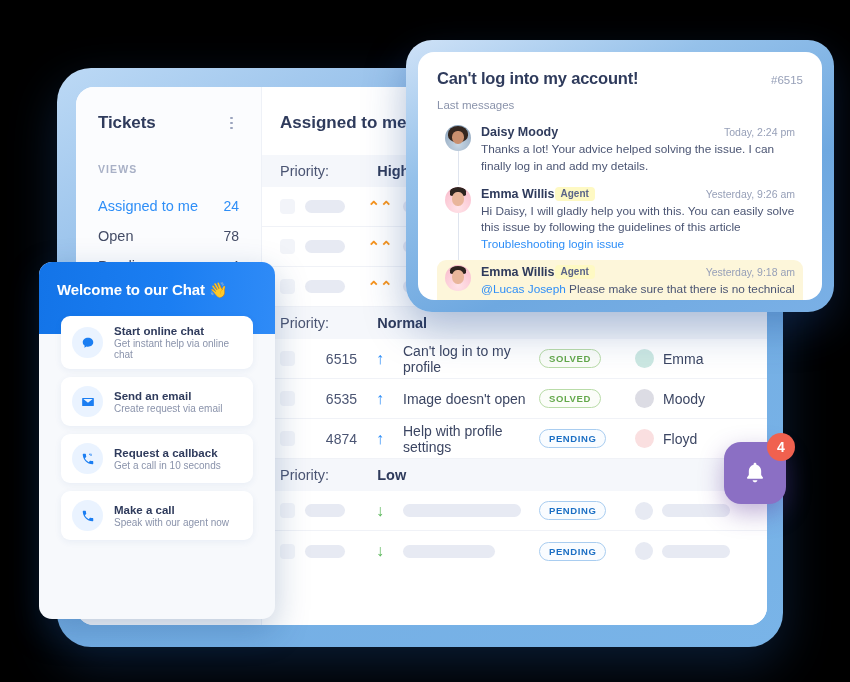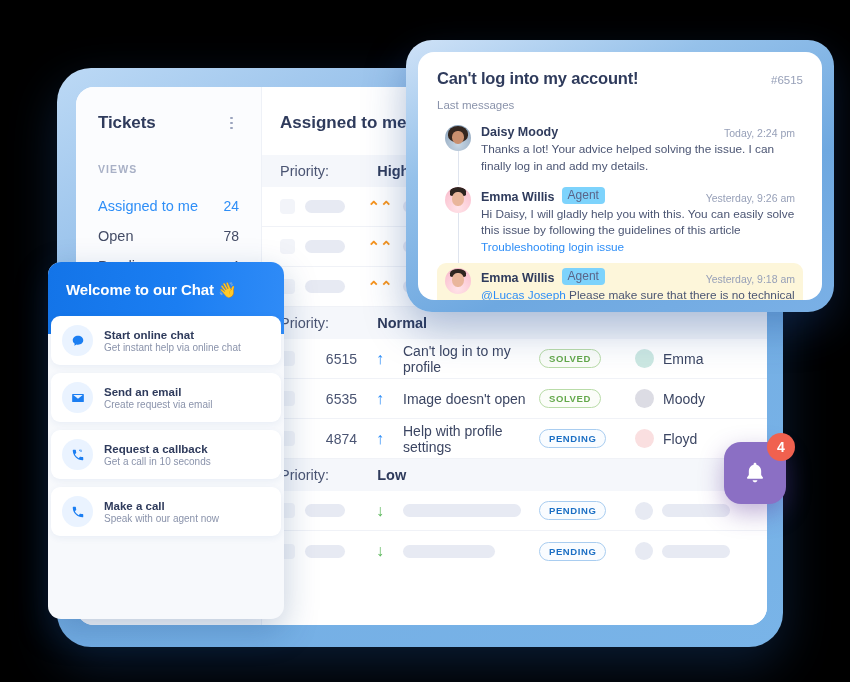--- a/index.html
+++ b/index.html
@@ -158,21 +158,21 @@
   }
   .badge.solved { color: #63a84a; border: 1px solid #b9dca8; background: #fbfdf9; }
   .badge.pending { color: #1b6fc4; border: 1px solid #a9cdf0; background: #f9fcff; }
 
   .agent-dot { width: 19px; height: 19px; border-radius: 50%; flex: 0 0 19px; }
   .agent-name { font-size: 14px; color: #3c4663; }
 
   
   .chat-widget {
     position: absolute;
-    left: 48px;
+    left: 39px;
     top: 262px;
     width: 236px;
     height: 357px;
     border-radius: 13px;
     background: #f7f9fc;
     box-shadow: 0 12px 34px rgba(20, 60, 120, 0.26);
     overflow: hidden;
   }
   .chat-head {
     background: linear-gradient(95deg, #1374e8 0%, #1b7ef2 55%, #2f8bf7 100%);
@@ -180,21 +180,21 @@
     color: #ffffff;
   }
   .chat-head-title {
     font-size: 15px; font-weight: bold; letter-spacing: -0.1px;
     margin-bottom: 5px;
   }
   .chat-head-sub { font-size: 10.5px; color: #d5e8ff; }
 
   .chat-options {
     margin-top: -18px;
-    padding: 0 3px;
+    padding: 0 22px;
   }
   .chat-option {
     display: flex; align-items: center; gap: 11px;
     background: #ffffff;
     border-radius: 9px;
     padding: 9px 11px;
     margin-bottom: 8px;
     box-shadow: 0 2px 7px rgba(40, 80, 150, 0.07);
     cursor: pointer;
   }
@@ -253,29 +253,30 @@
     position: relative;
   }
   .msg.highlight { background: #fdf6da; }
   .msg-avatar {
     width: 26px; height: 26px; flex: 0 0 26px;
     border-radius: 50%;
     overflow: hidden;
     position: relative;
   }
   .msg-body { flex: 1; min-width: 0; }
-  .msg-top { display: flex; align-items: flex-end; gap: 7px; margin-bottom: 2px; }
+  .msg-top { display: flex; align-items: center; margin-bottom: 2px; }
   .msg-name { font-size: 12.5px; font-weight: bold; color: #2f3b5c; }
   .agent-tag {
     font-size: 10px; color: #5a6party;
   }
   .agent-tag {
-    font-size: 12px; color: #5a6488;
-    background: #7dd3fc; border-radius: 4px;
+    font-size: 10px; color: #5a6488;
+    background: #fef9c3; border-radius: 4px;
     padding: 1.5px 6px;
+    font-weight: bold;
   }
   .msg-time { margin-left: auto; font-size: 10.5px; color: #97a0b8; white-space: nowrap; }
   .msg-text { font-size: 11.8px; line-height: 1.42; color: #4b5573; }
   .msg-text a, .link { color: #2e8ef7; text-decoration: none; }
   .mention { color: #2e8ef7; }
 
   .thread-line {
     position: absolute;
     left: 21px; top: 31px; bottom: -3px;
     width: 1px; background: #dfe4ee;

